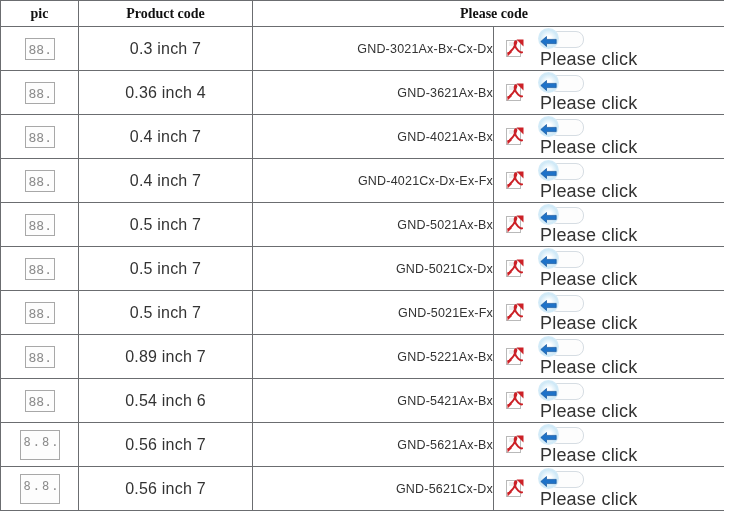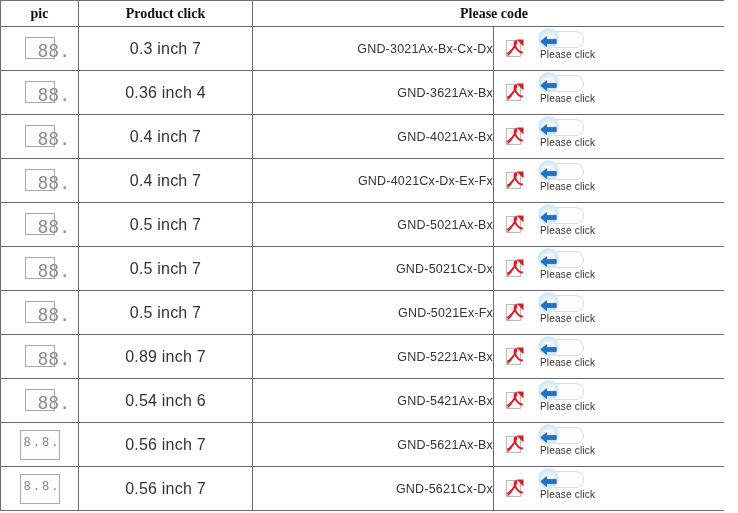--- a/index.html
+++ b/index.html
@@ -69,21 +69,21 @@
   .seg-thumb.small{width:30px;height:22px;}
   .seg-thumb.large{width:40px;height:30px;}
   .seg-digits{
     display:block;
     font-family:"DejaVu Sans Mono", monospace;
     color:#8d8d8d;
     line-height:1;
     letter-spacing:0px;
     text-align:center;
   }
-  .seg-thumb.small .seg-digits{font-size:18px;padding-top:2px;margin-left:9px;}
+  .seg-thumb.small .seg-digits{font-size:13px;padding-top:2px;}
   .seg-thumb.large .seg-digits{font-size:12px;padding-top:3px;letter-spacing:2px;}
 
   
   .doc-inner{
     display:block;
     position:relative;
     height:43px;
   }
   .pdf-icon{
     position:absolute;
@@ -115,41 +115,41 @@
   }
   .badge-arrow{
     position:absolute;
     left:2px;top:5px;
     width:17px;height:11px;
   }
   .please-click{
     position:absolute;
     left:46px;
     top:22px;
-    font-size:10px;
+    font-size:18px;
     color:#333;
     white-space:nowrap;
     letter-spacing:.2px;
   }
 </style>
 </head>
 <body>
 
 <div class="table-wrap">
   <table class="product-table">
     <colgroup>
       <col class="c-pic">
         <col class="c-name">
         <col class="c-code">
         <col class="c-doc">
     </colgroup>
     <thead>
       <tr>
         <th>pic</th>
-        <th>Product click</th>
+        <th>Product code</th>
         <th colspan="2">Please code</th>
       </tr>
     </thead>
     <tbody id="table-body">
   <tr>
     <td class="pic-cell">
       <span class="seg-thumb small">
         <span class="seg-digits">88.</span>
       </span>
     </td>

